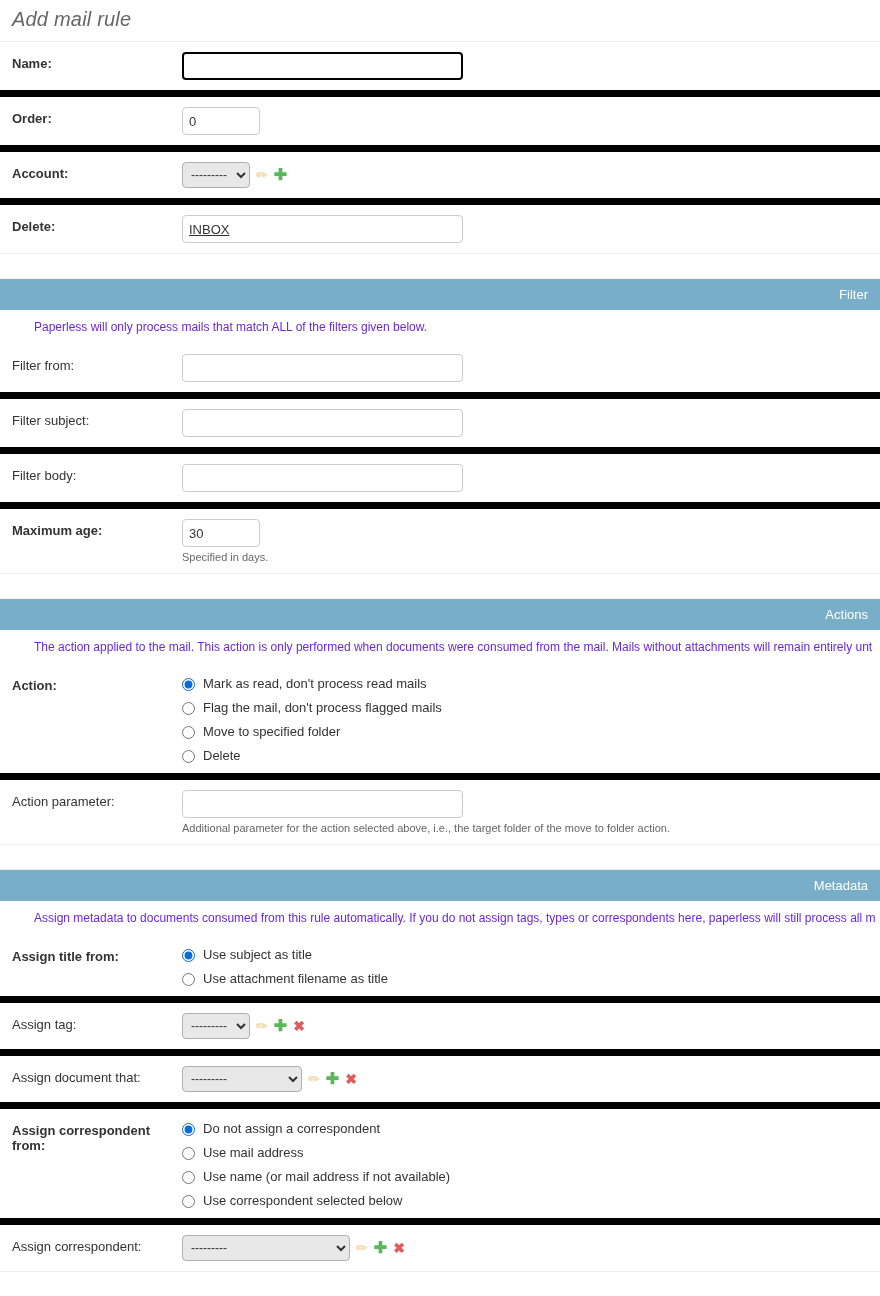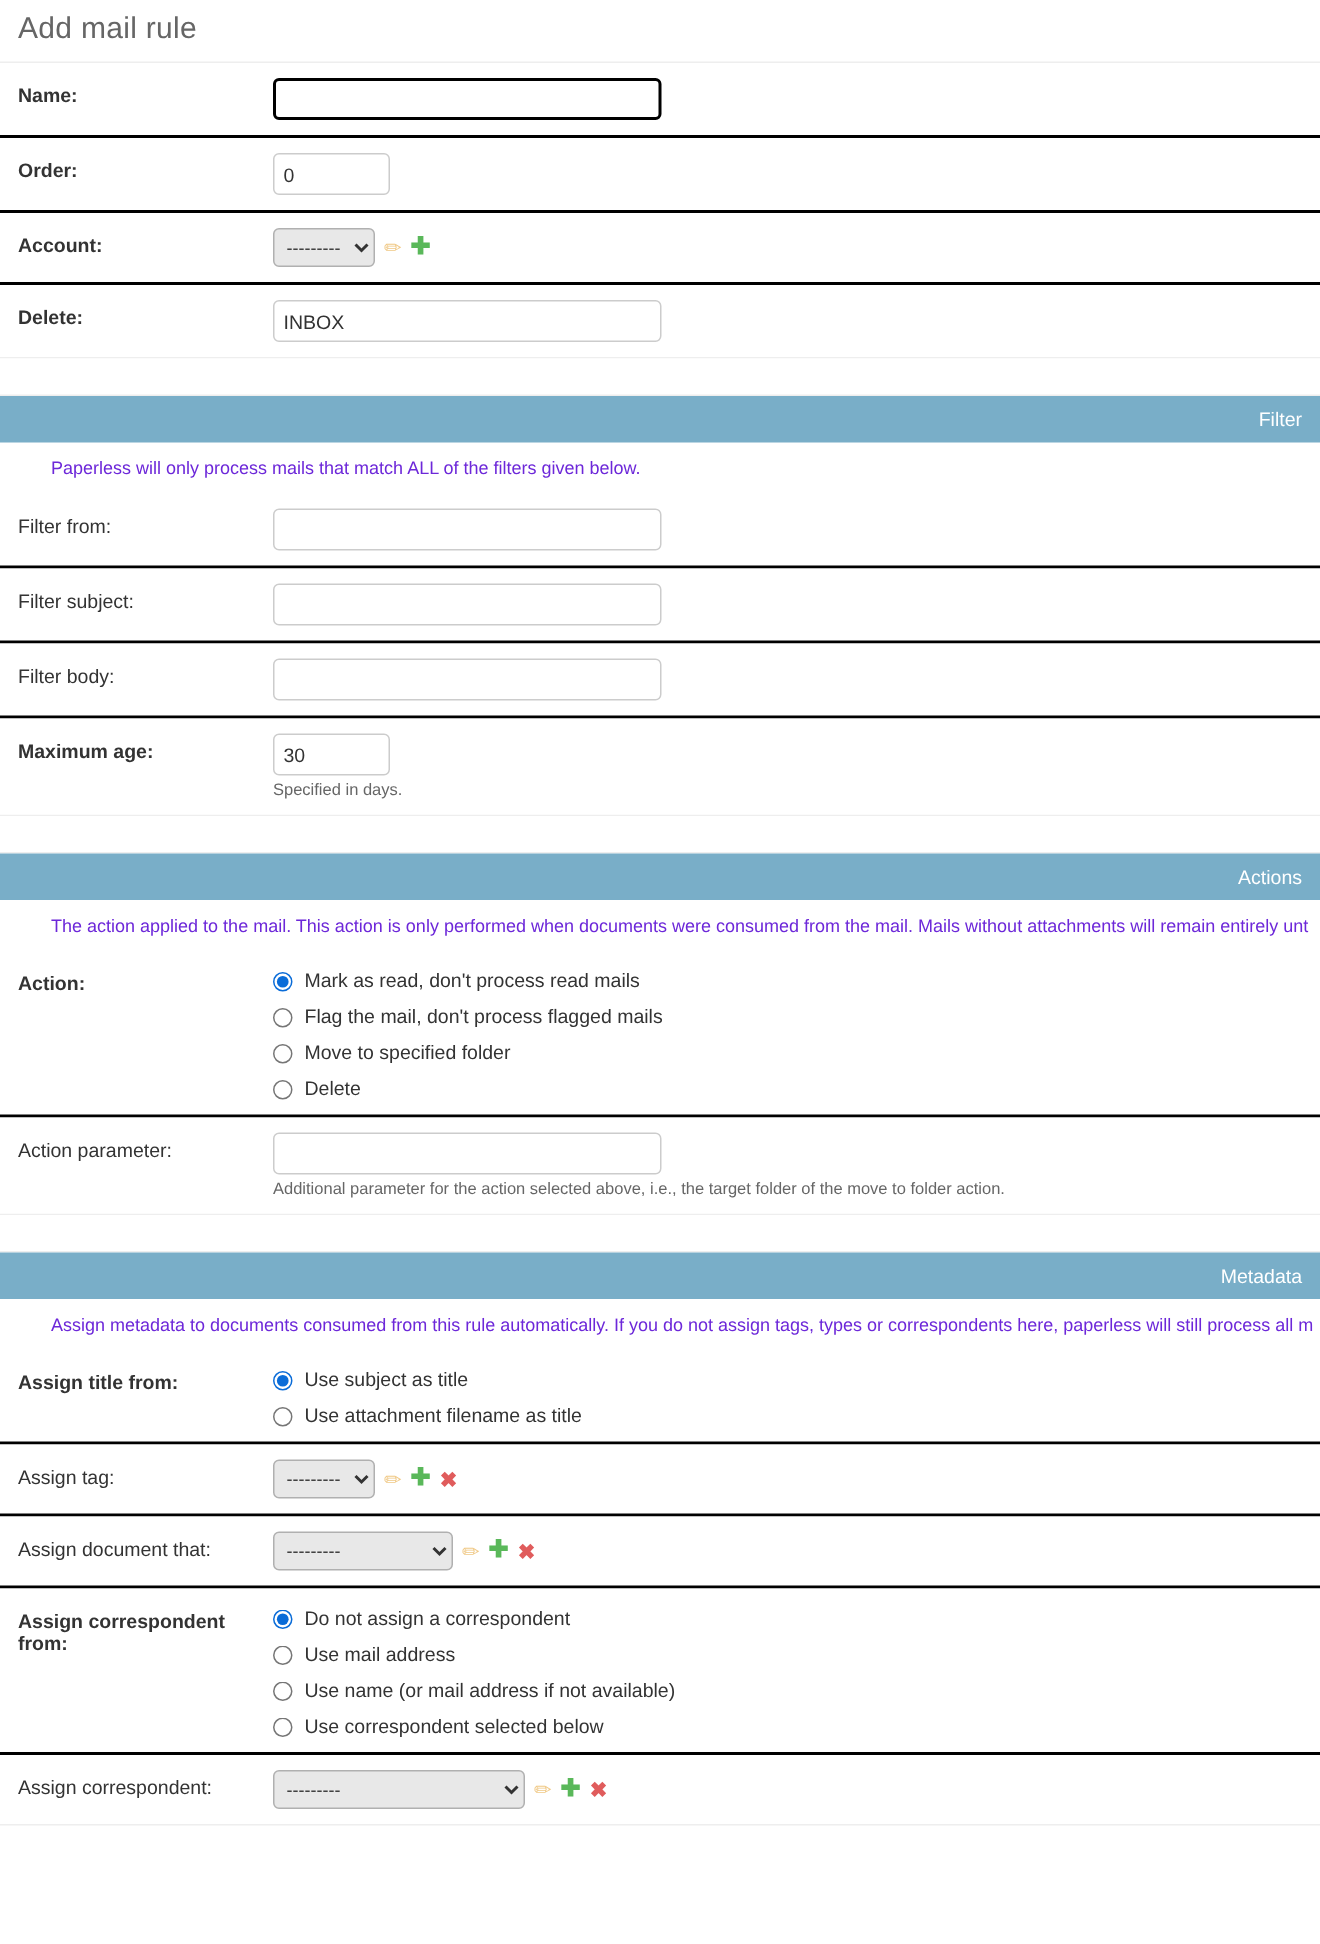--- a/index.html
+++ b/index.html
@@ -20,33 +20,34 @@
     width: 880px;
     position: relative;
   }
   .page-title {
     font-size: 20px;
     font-weight: normal;
     color: #666666;
     padding: 8px 0 10px 12px;
     margin: 0;
     letter-spacing: 0.2px;
+    font-style: italic;
   }
   .module {
     border: 1px solid #eeeeee;
     border-left: none;
     border-right: none;
     margin: 0;
     background: #ffffff;
   }
   .form-row {
     display: flex;
     align-items: flex-start;
     padding: 10px 12px;
-    border-bottom: 2px solid #000000;
+    border-bottom: 7px solid #000000;
     min-height: 30px;
     box-sizing: border-box;
     background: #ffffff;
   }
   .form-row:last-child {
     border-bottom: none;
   }
   .row-label {
     width: 170px;
     min-width: 170px;
@@ -71,21 +72,22 @@
     font-size: 13px;
     color: #333333;
     padding: 5px 6px;
     border: 1px solid #cccccc;
     border-radius: 4px;
     background: #ffffff;
     box-sizing: border-box;
     height: 28px;
   }
   input.wide {
-    width: 259px;
+    width: 281px;
+    text-decoration: underline;
   }
   input.narrow {
     width: 78px;
   }
   input.focused {
     border: 2px solid #000000;
     padding: 4px 5px;
   }
   select {
     font-family: "Liberation Sans", sans-serif;

